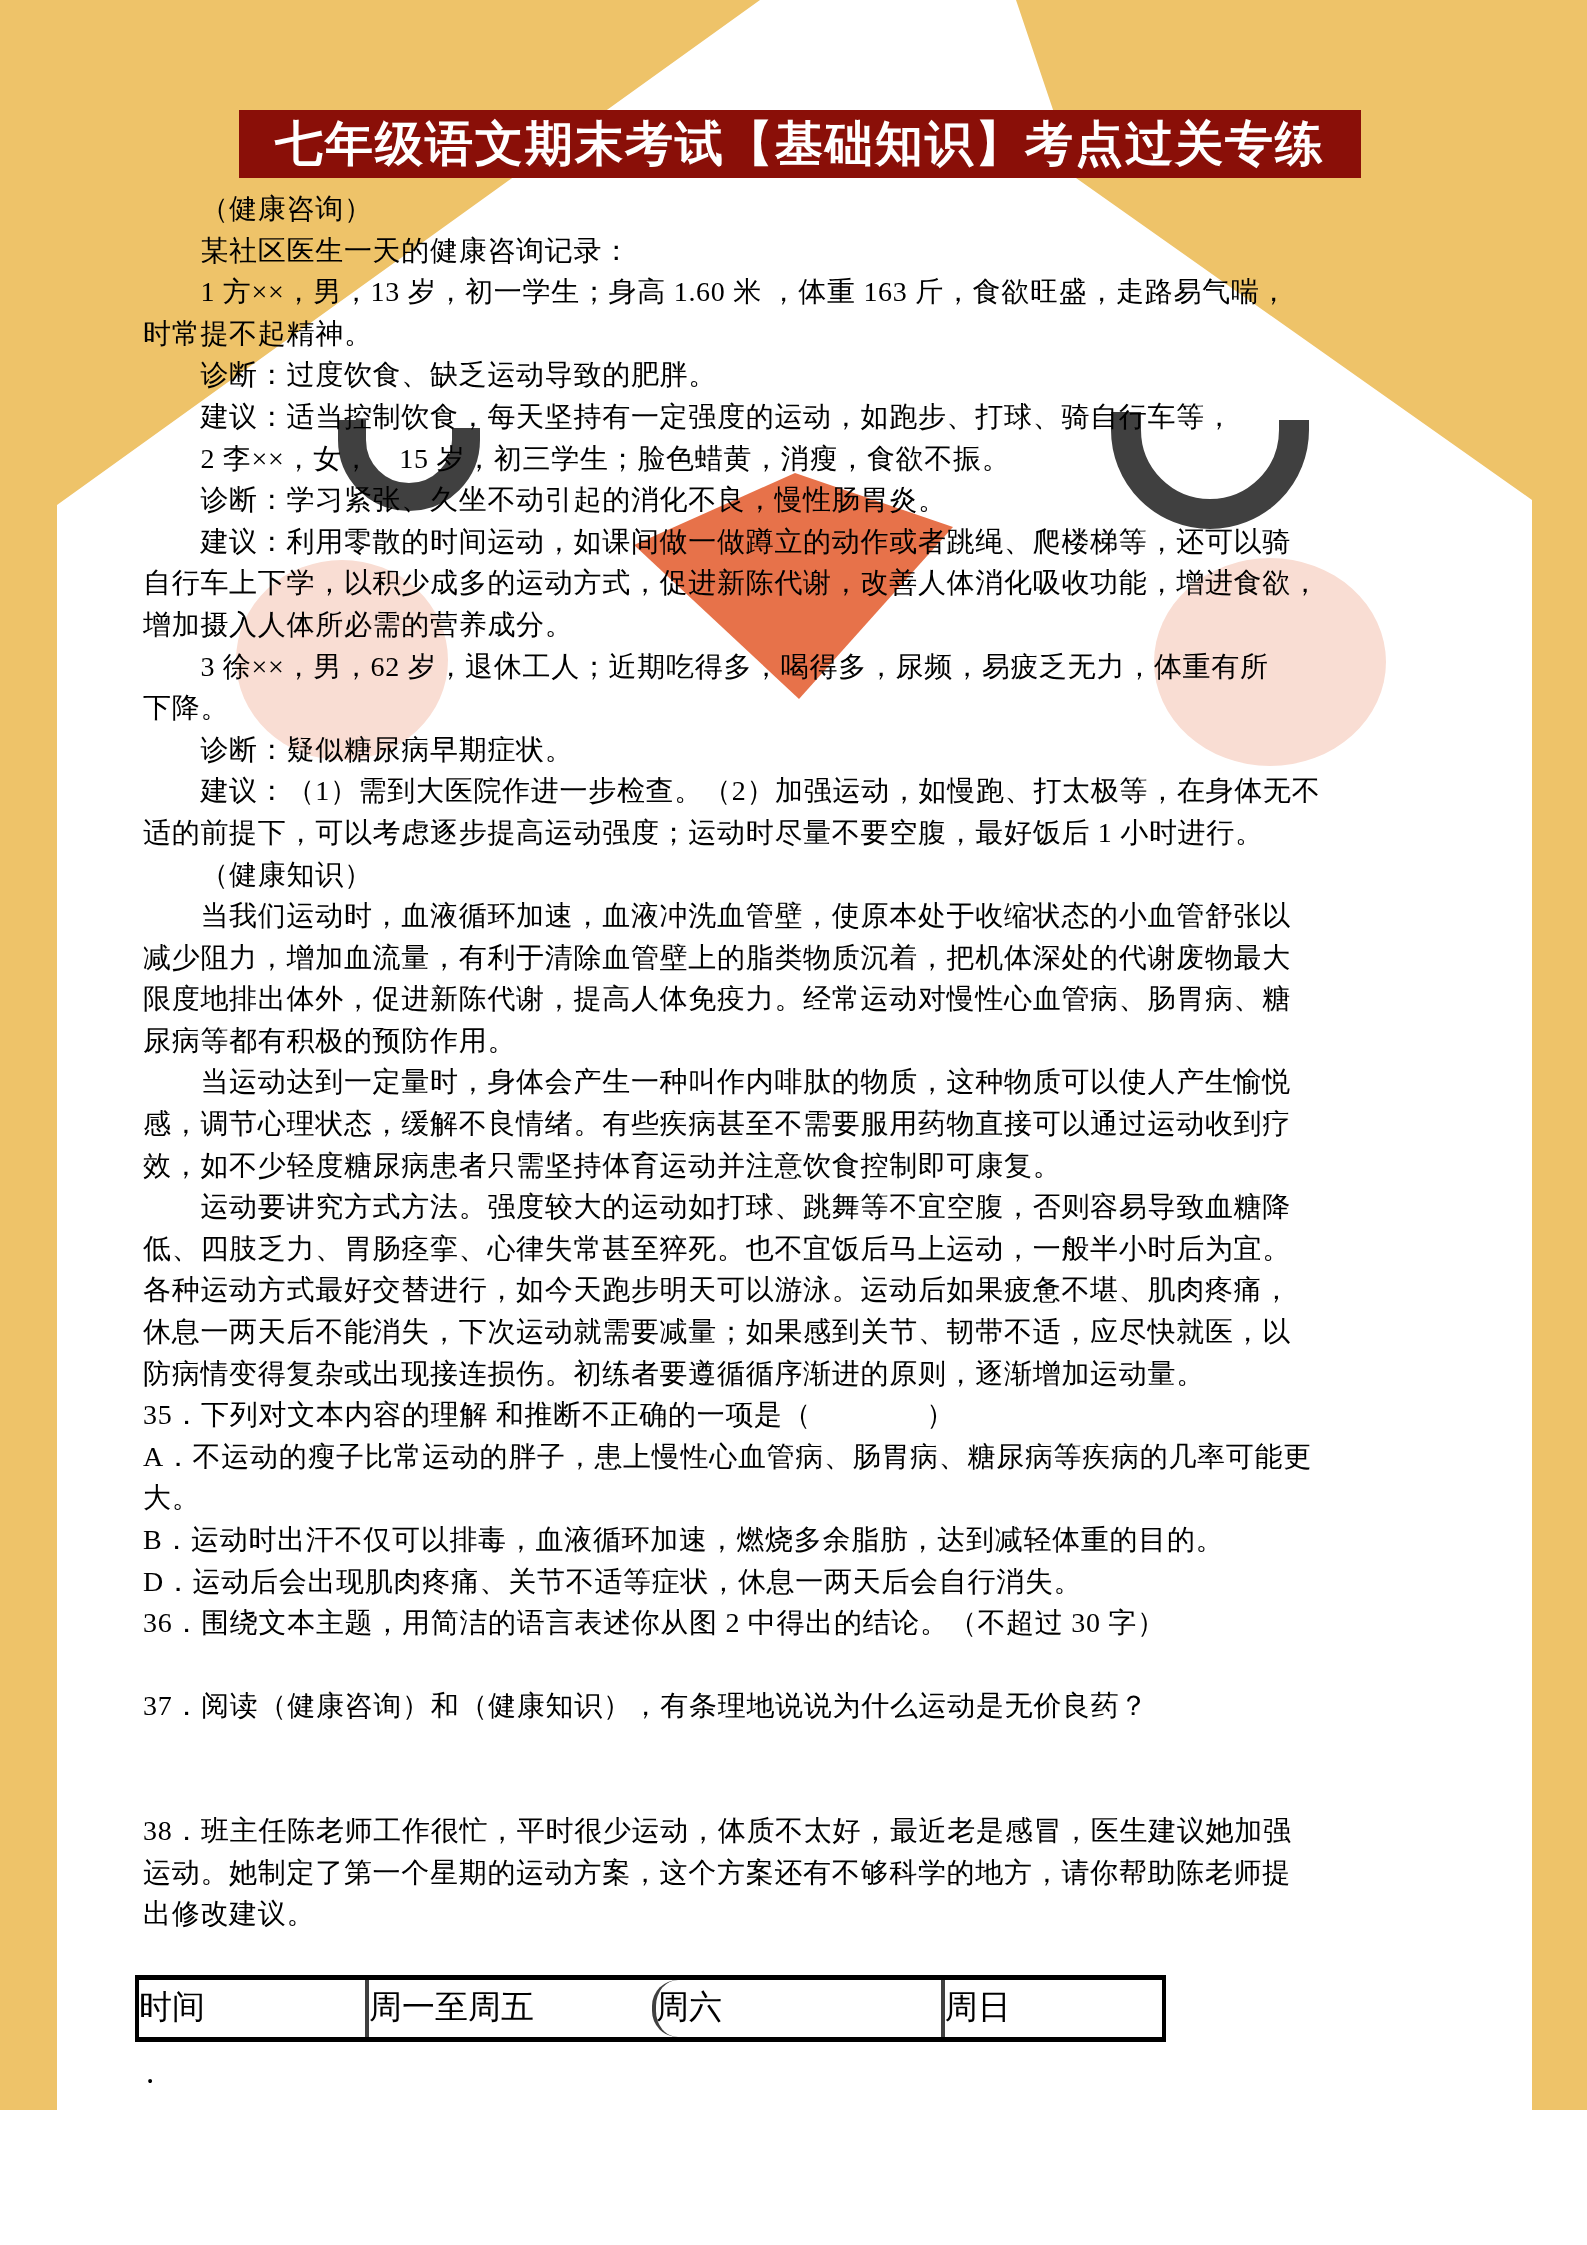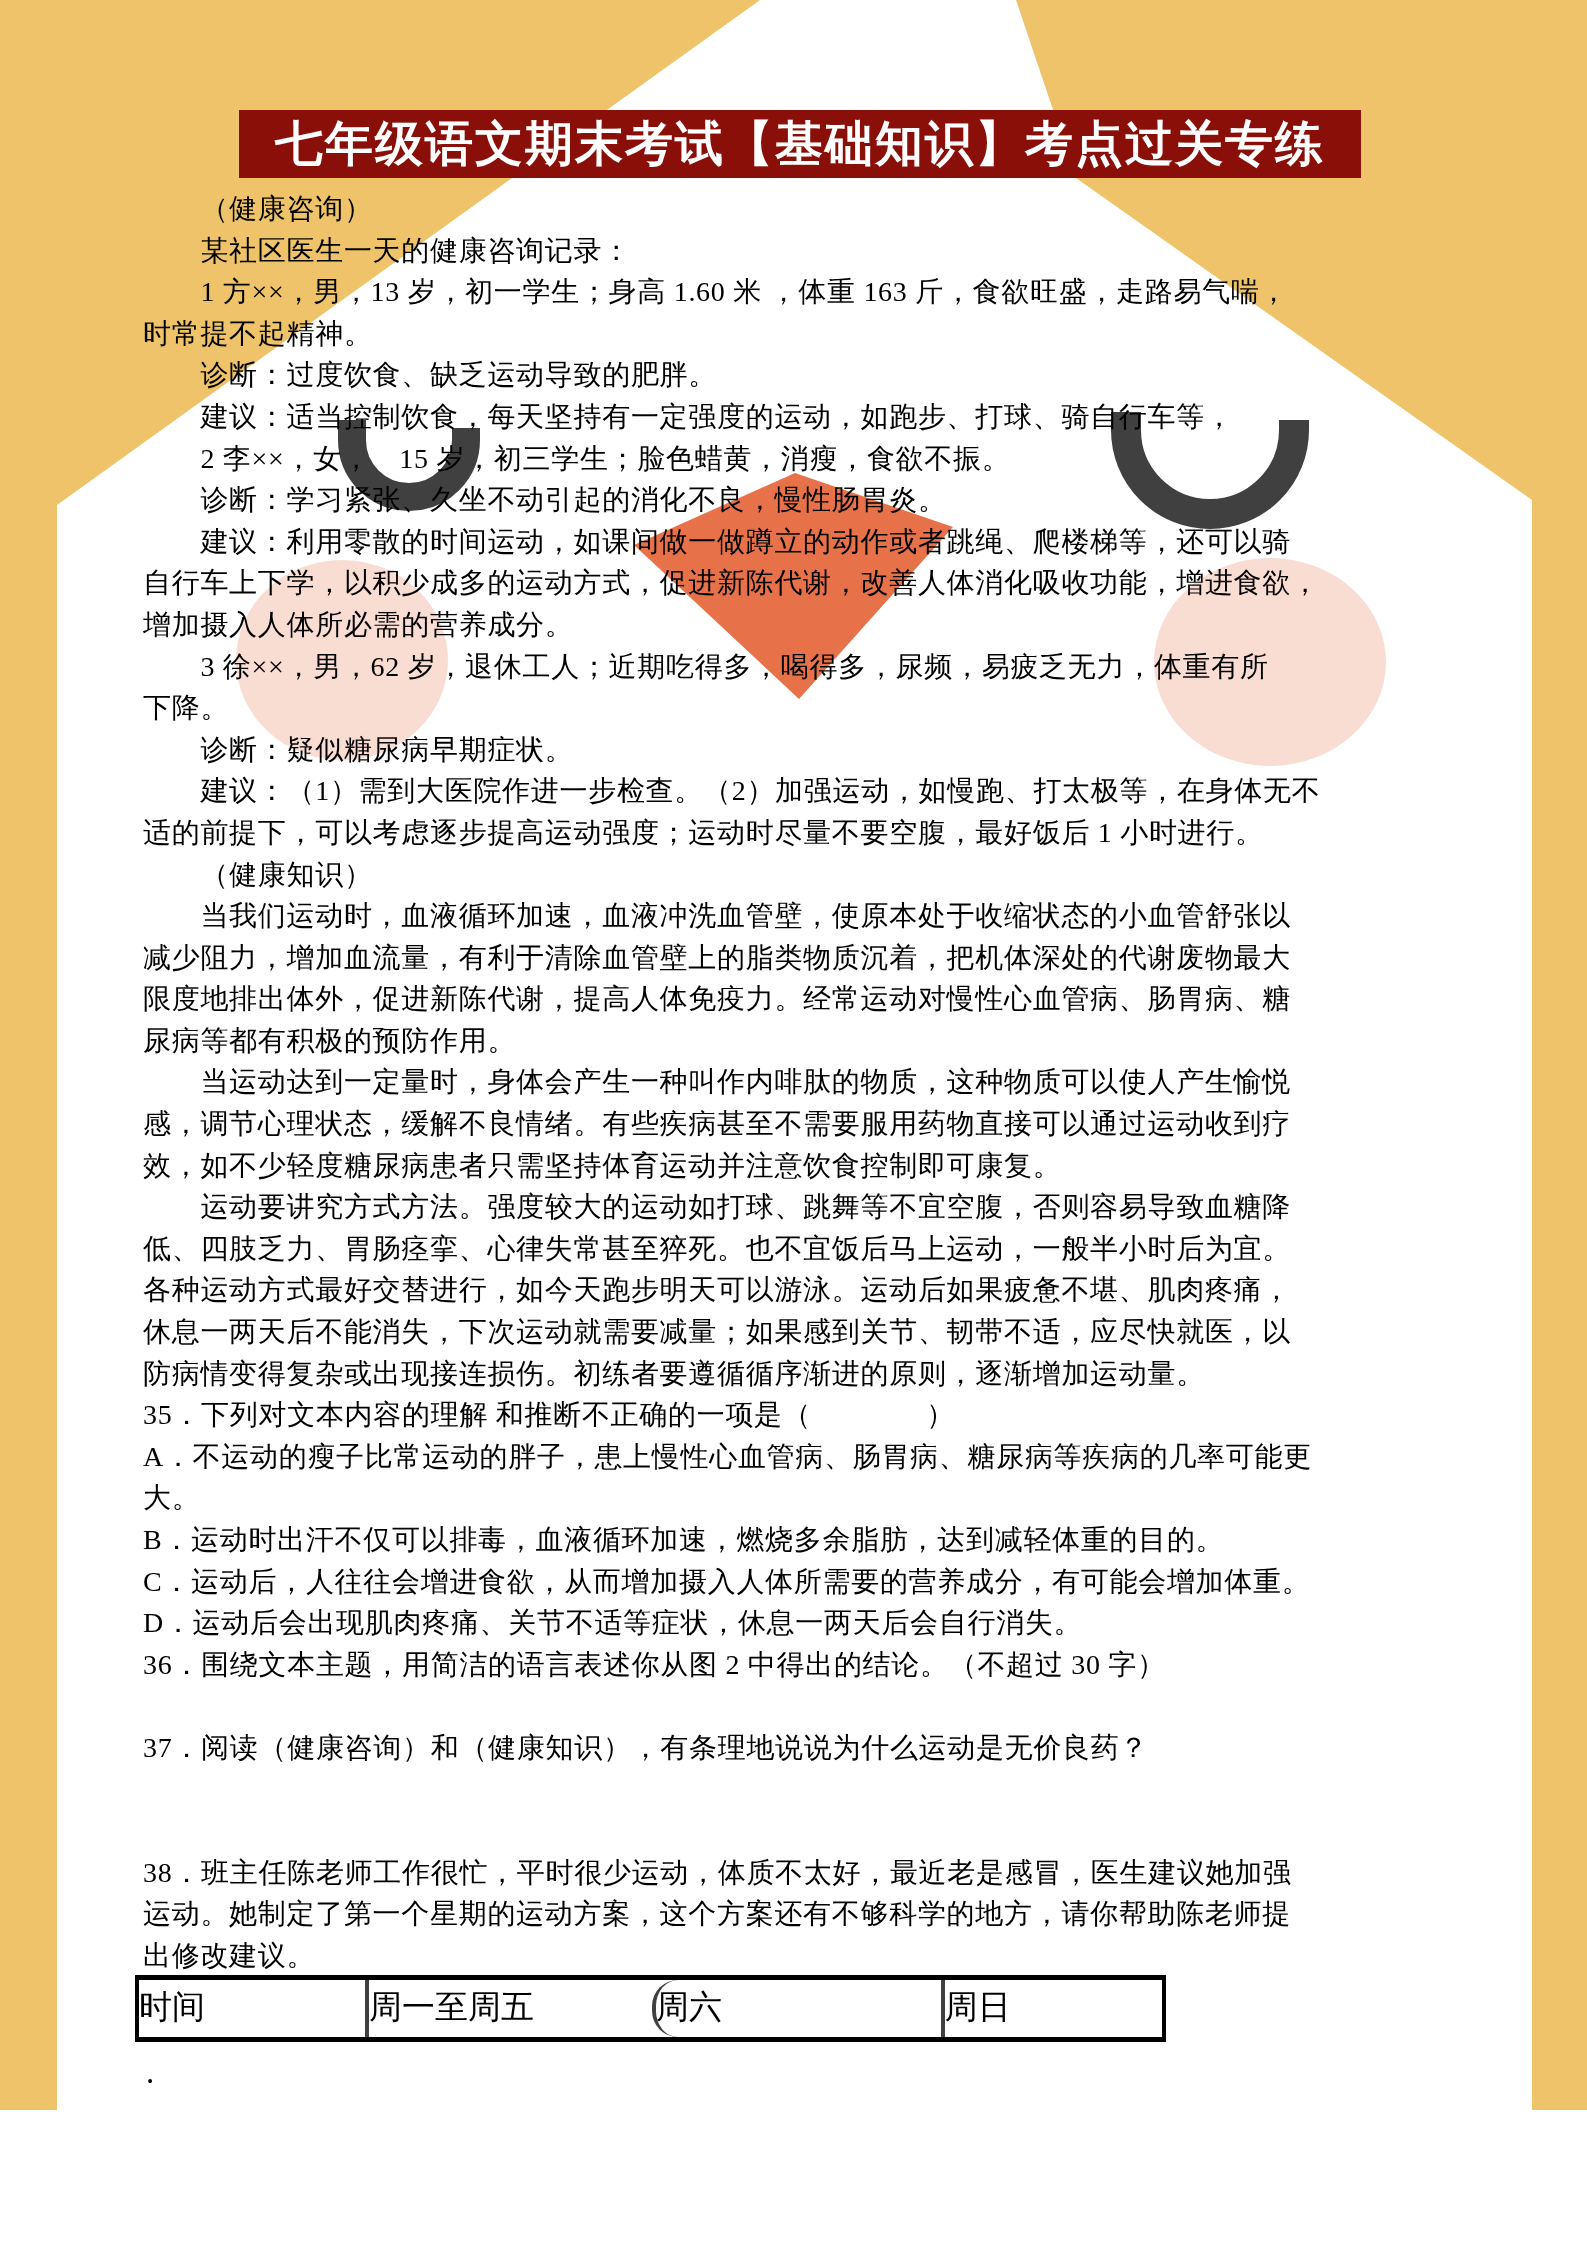--- a/index.html
+++ b/index.html
@@ -131,21 +131,20 @@
       <div class="bline">效，如不少轻度糖尿病患者只需坚持体育运动并注意饮食控制即可康复。</div>
       <div class="bline">　　运动要讲究方式方法。强度较大的运动如打球、跳舞等不宜空腹，否则容易导致血糖降</div>
       <div class="bline">低、四肢乏力、胃肠痉挛、心律失常甚至猝死。也不宜饭后马上运动，一般半小时后为宜。</div>
       <div class="bline">各种运动方式最好交替进行，如今天跑步明天可以游泳。运动后如果疲惫不堪、肌肉疼痛，</div>
       <div class="bline">休息一两天后不能消失，下次运动就需要减量；如果感到关节、韧带不适，应尽快就医，以</div>
       <div class="bline">防病情变得复杂或出现接连损伤。初练者要遵循循序渐进的原则，逐渐增加运动量。</div>
       <div class="bline">35．下列对文本内容的理解 和推断不正确的一项是（　　　　）</div>
       <div class="bline">A．不运动的瘦子比常运动的胖子，患上慢性心血管病、肠胃病、糖尿病等疾病的几率可能更</div>
       <div class="bline">大。</div>
       <div class="bline">B．运动时出汗不仅可以排毒，血液循环加速，燃烧多余脂肪，达到减轻体重的目的。</div>
-      <div class="bline">C．运动后，人往往会增进食欲，从而增加摄入人体所需要的营养成分，有可能会增加体重。</div>
       <div class="bline">D．运动后会出现肌肉疼痛、关节不适等症状，休息一两天后会自行消失。</div>
       <div class="bline">36．围绕文本主题，用简洁的语言表述你从图 2 中得出的结论。（不超过 30 字）</div>
       <div class="bline"> </div>
       <div class="bline">37．阅读（健康咨询）和（健康知识），有条理地说说为什么运动是无价良药？</div>
       <div class="bline"> </div>
       <div class="bline"> </div>
       <div class="bline">38．班主任陈老师工作很忙，平时很少运动，体质不太好，最近老是感冒，医生建议她加强</div>
       <div class="bline">运动。她制定了第一个星期的运动方案，这个方案还有不够科学的地方，请你帮助陈老师提</div>
       <div class="bline">出修改建议。</div>
     </div>

